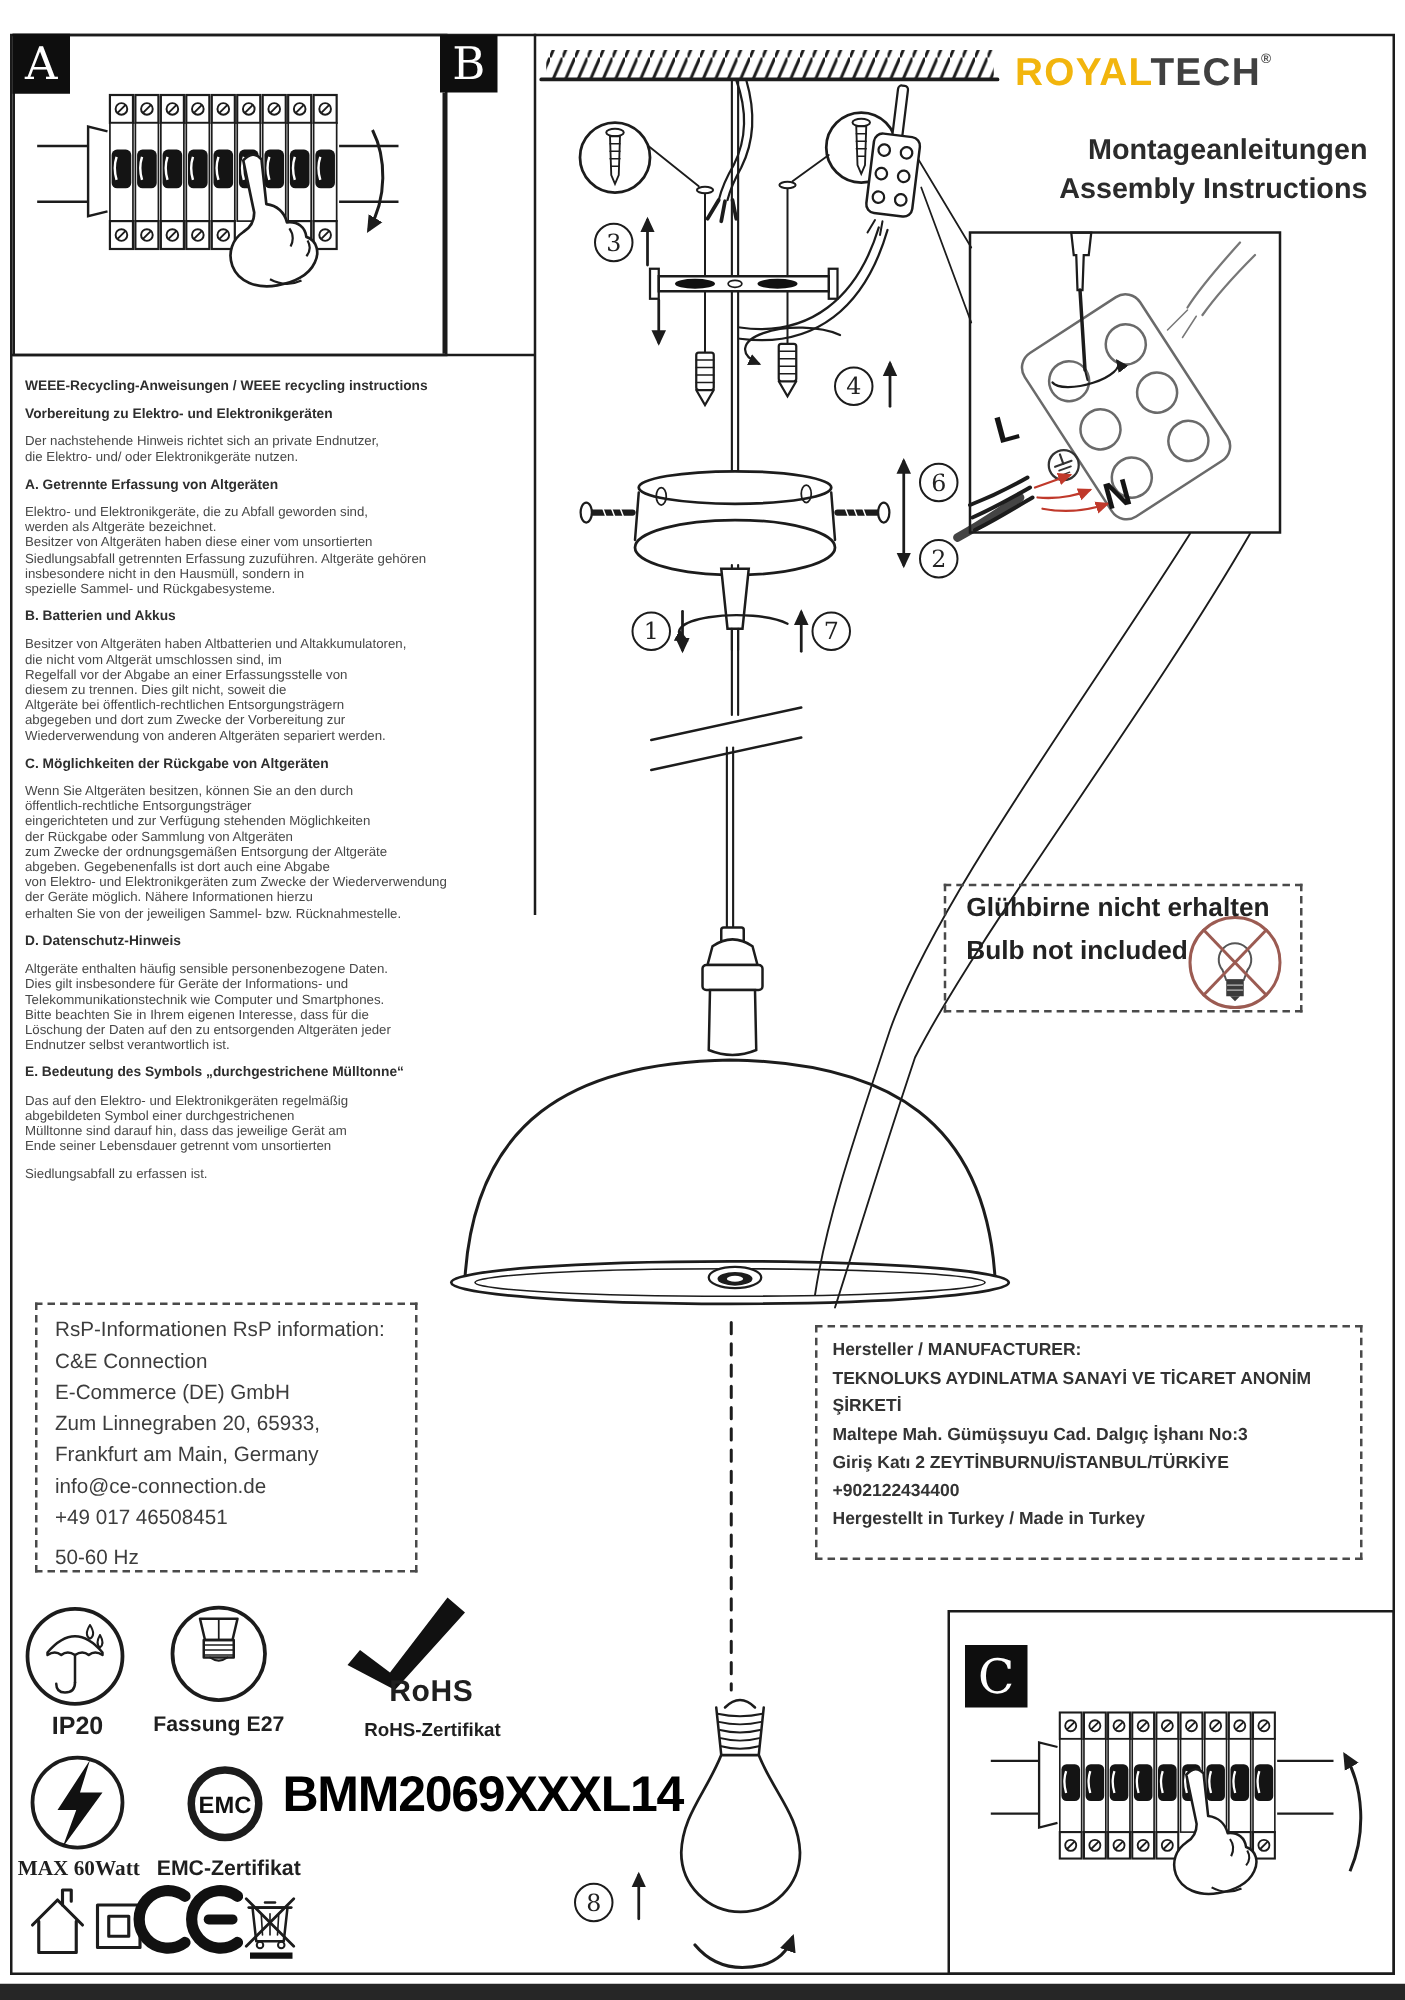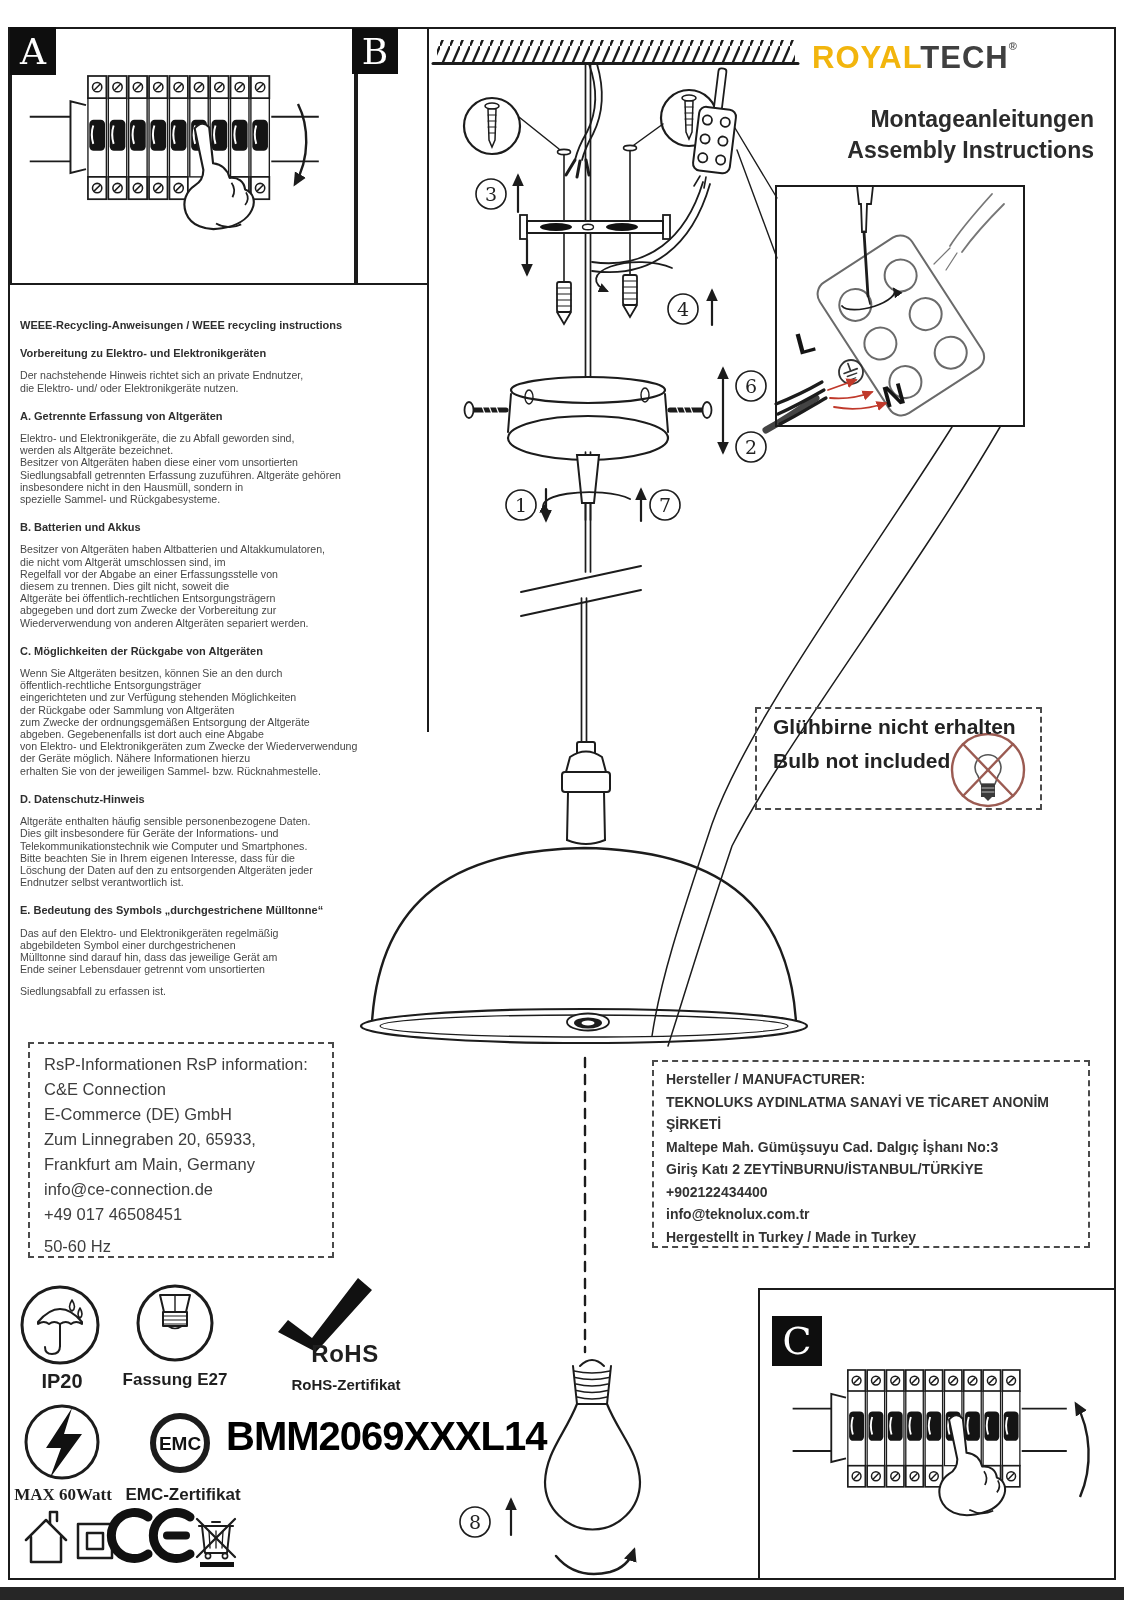--- a/index.html
+++ b/index.html
@@ -35,21 +35,21 @@
   .man-made{}
   
   .logo{left:812px;top:40px;font-size:31px;font-weight:bold;letter-spacing:1px;white-space:nowrap;}
   .logo .royal{color:#F2B50D;}
   .logo .tech{color:#404040;}
   .logo sup{font-size:11px;color:#555;vertical-align:18px;}
   .titles{left:660px;top:104px;width:434px;text-align:right;font-size:23px;
           font-weight:bold;color:#2b2b2b;line-height:31px;padding-right:2px;}
   
   .weee{left:20px;top:303px;width:410px;color:#474747;font-size:10.6px;line-height:12.2px;}
-  .weee .h{font-size:11px;font-weight:bold;color:#2e2e2e;margin:16px 0 10px 0;}
+  .weee .h{font-size:11px;font-weight:bold;color:#2e2e2e;margin:0 0 10px 0;}
   .weee .p{margin:0 0 10px 0;white-space:pre-line;}
   
   .cert-label{position:absolute;font-weight:bold;color:#1f1f1f;text-align:center;}
   .lbl-ip20{left:20px;top:1370px;width:84px;font-size:20px;}
   .lbl-e27{left:110px;top:1370px;width:130px;font-size:17px;}
   .lbl-rohs-mark{left:295px;top:1340px;width:100px;font-size:24px;letter-spacing:0.5px;}
   .lbl-rohs{left:278px;top:1376px;width:136px;font-size:15px;}
   .lbl-maxw{left:8px;top:1485px;width:110px;font-size:17px;font-family:Liberation Serif, serif;}
   .lbl-emc{left:118px;top:1485px;width:130px;font-size:17px;}
   .model{left:226px;top:1414px;font-size:40px;font-weight:bold;color:#000;letter-spacing:-1px;white-space:nowrap;}
@@ -495,21 +495,20 @@
   <div class="rsp-freq">50-60 Hz</div>
 </div>
 
 <div class="abs dash man-box"></div>
 <div class="man-inner abs">
   <div>Hersteller / MANUFACTURER:</div>
   <div>TEKNOLUKS AYDINLATMA SANAYİ VE TİCARET ANONİM ŞİRKETİ</div>
   <div>Maltepe Mah. Gümüşsuyu Cad. Dalgıç İşhanı No:3</div>
   <div>Giriş Katı 2 ZEYTİNBURNU/İSTANBUL/TÜRKİYE</div>
   <div>+902122434400</div>
-  <div>info@teknolux.com.tr</div>
   <div class="man-made">Hergestellt in Turkey / Made in Turkey</div>
 </div>
 
 <div class="cert-label lbl-ip20">IP20</div>
 <div class="cert-label lbl-e27">Fassung E27</div>
 <div class="cert-label lbl-rohs-mark">RoHS</div>
 <div class="cert-label lbl-rohs">RoHS-Zertifikat</div>
 <div class="cert-label lbl-maxw">MAX 60Watt</div>
 <div class="cert-label lbl-emc">EMC-Zertifikat</div>
 <div class="abs model">BMM2069XXXL14</div>

